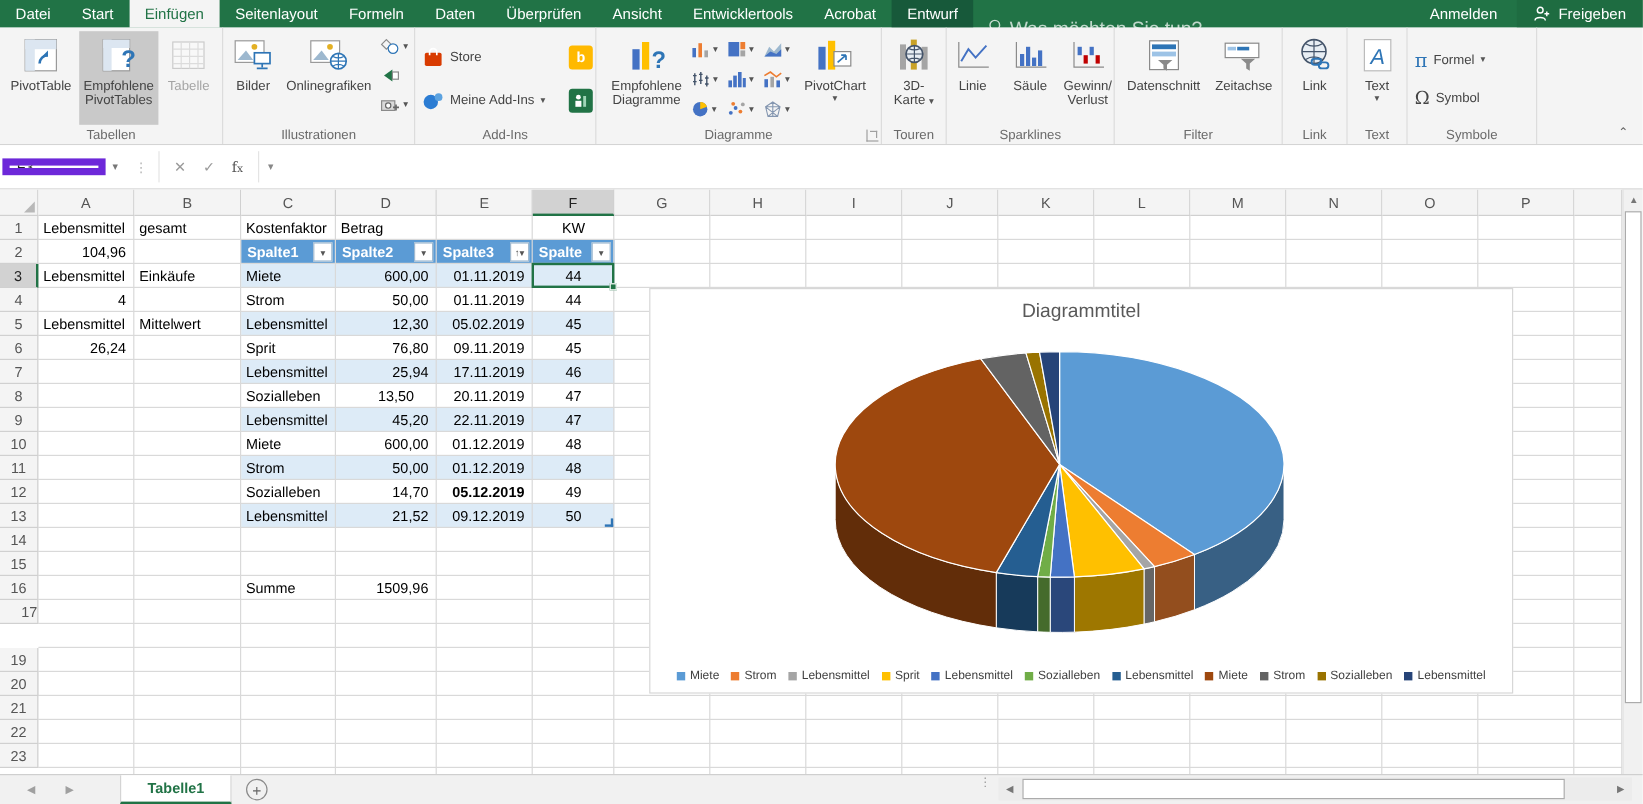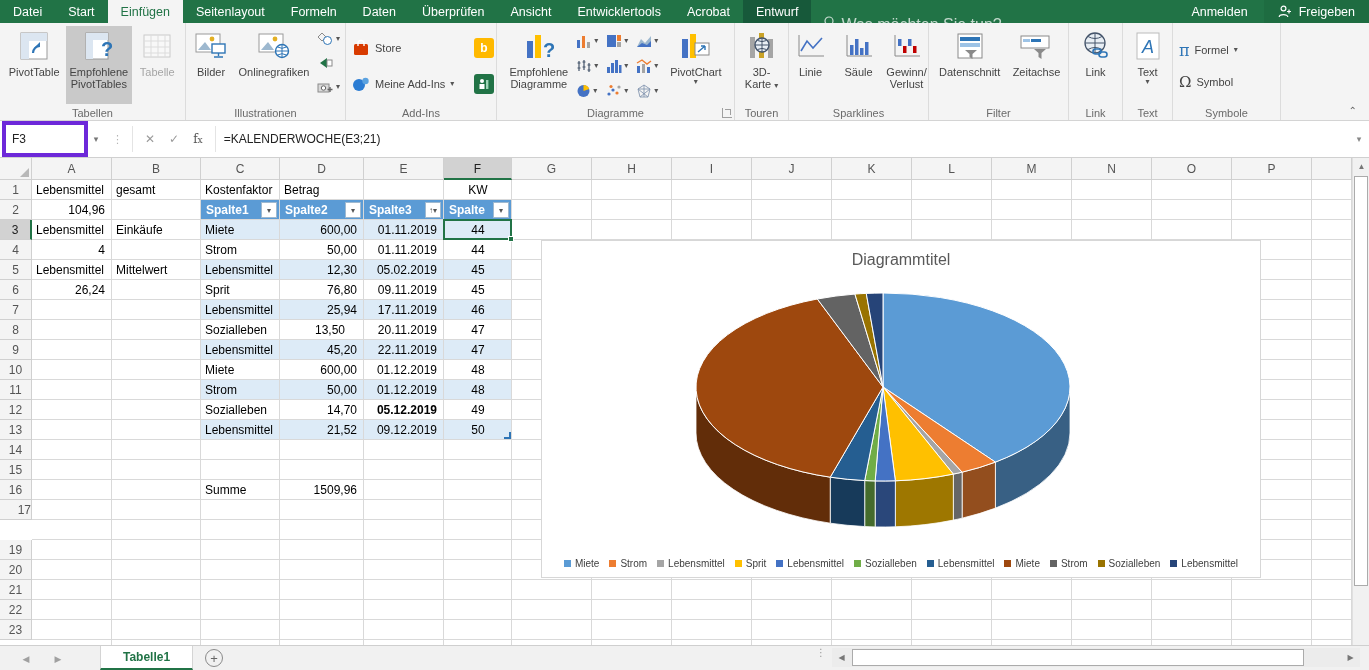--- a/index.html
+++ b/index.html
@@ -26,21 +26,21 @@
   .smallbtn{display:flex;align-items:center;gap:3px;height:22px;padding:0 3px}
   .rowbtn{display:flex;align-items:center;gap:5px;height:24px;padding:0 4px;white-space:nowrap}
   .tile{width:20px;height:20px;border-radius:3px;display:flex;align-items:center;justify-content:center;color:#fff;font-weight:bold;font-size:12px}
   .minigrid{display:grid;grid-template-columns:repeat(3,30px);grid-template-rows:repeat(3,25px);align-items:center;margin-top:2px}
   .minibtn{display:flex;align-items:center;gap:2px;padding-left:2px}
   .launcher{position:absolute;right:2px;bottom:2px;width:10px;height:10px;border-left:1px solid #8a8a8a;border-bottom:1px solid #8a8a8a;opacity:.8}
   .launcher:after{content:"";position:absolute;right:1px;top:1px;width:5px;height:5px;border-right:1px solid #8a8a8a;border-top:1px solid #8a8a8a}
   #ribbon-collapse{position:absolute;right:12px;bottom:4px;color:#666;font-size:10px}
   
   #fbar{position:absolute;left:0;top:121px;width:1369px;height:37px;background:#fff;border-bottom:1px solid #d0d0d0;display:flex;align-items:center;font-size:12px}
-  #namebox{width:86px;height:36px;margin-left:2px;border:4px solid #6d28d9;background:#fff;padding:0 6px;font-size:12px;color:#222;outline:none;font-family:inherit}
+  #namebox{width:86px;height:14px;margin-left:2px;border:6px solid #6d28d9;background:#fff;padding:0 6px;font-size:12px;color:#222;outline:none;font-family:inherit}
   #nb-caret{width:16px;color:#777;font-size:9px;text-align:center}
   .fgrip{color:#b5b5b5;letter-spacing:1px;margin:0 8px;font-size:11px}
   #fbtns{display:flex;align-items:center;gap:14px;color:#9a9a9a;padding:0 12px;border-left:1px solid #e4e4e4;border-right:1px solid #e4e4e4;height:26px}
   #fx{font-family:"DejaVu Serif",serif;color:#555}
   #formula-input{flex:1;height:26px;border:none;outline:none;padding:0 8px;font-size:12px;color:#222;font-family:inherit;background:#fff}
   #fbar-expand{width:20px;color:#888;font-size:9px;text-align:center}
   
   #sheet{position:absolute;left:0;top:158px;width:1352px;height:487px;background:#fff;overflow:hidden}
   .colhead,.rowhead,#corner{position:absolute;background:#f4f4f4;color:#555;font-size:12px;text-align:center;border-right:1px solid #d0d0d0;border-bottom:1px solid #d0d0d0}
   .colhead{top:0;height:22px;line-height:22px}
@@ -484,21 +484,20 @@
 
 <div id="fbar">
   <input id="namebox" value="F3" style="">
   <span id="nb-caret">▾</span>
   <span class="fgrip">⋮</span>
   <div id="fbtns">
     <span>✕</span>
     <span>✓</span>
     <span id="fx">f<span style="font-size:9px">x</span></span>
   </div>
-  <input id="formula-input" value="=KALENDERWOCHE(E3;21)" style="">
   <span id="fbar-expand">▾</span>
 </div>
 
 <div id="sheet">
     <div class="band" style="left: 201px; top: 62px; width: 311px; height: 20px;"></div>
     <div class="band" style="left: 201px; top: 102px; width: 311px; height: 20px;"></div>
     <div class="band" style="left: 201px; top: 142px; width: 311px; height: 20px;"></div>
     <div class="band" style="left: 201px; top: 182px; width: 311px; height: 20px;"></div>
     <div class="band" style="left: 201px; top: 222px; width: 311px; height: 20px;"></div>
     <div class="band" style="left: 201px; top: 262px; width: 311px; height: 20px;"></div>

